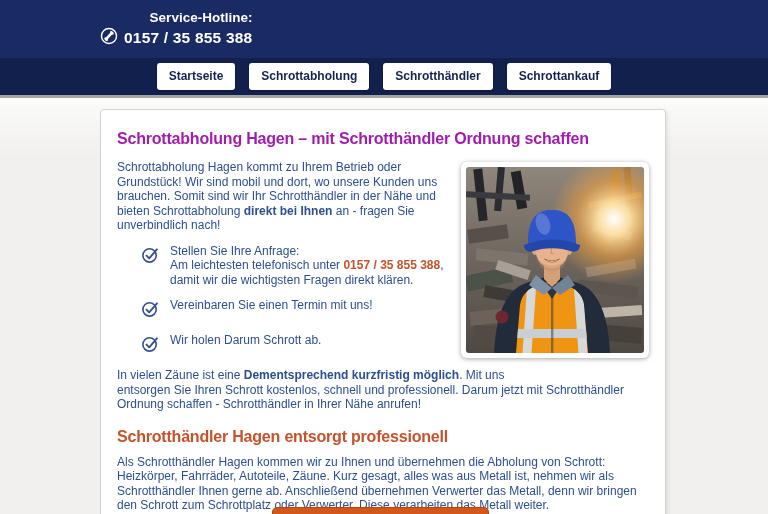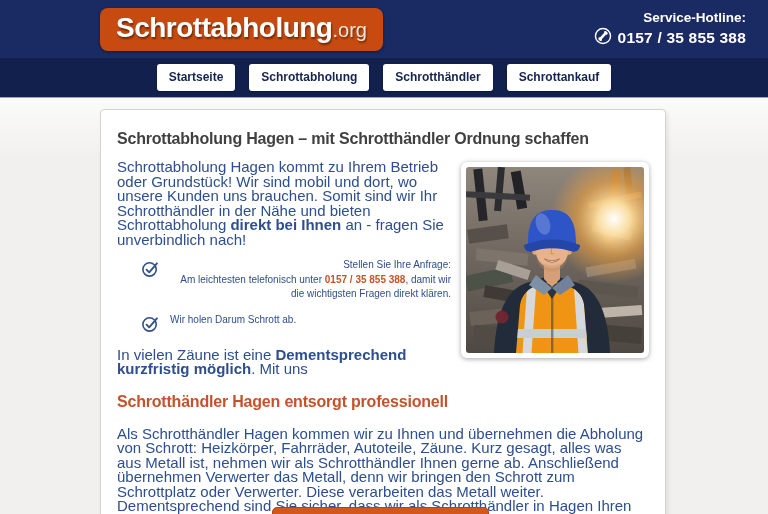--- a/index.html
+++ b/index.html
@@ -30,21 +30,21 @@
     color:#f3e6de; font-size:20px;
     text-shadow:1px 2px 2px rgba(0,0,0,.45);
   }
   .hotline { text-align:right; color:#fff; }
   .hotline-label { font-size:13.5px; font-weight:bold; margin-bottom:2px; }
   .hotline-number-row { display:flex; align-items:center; justify-content:flex-end; gap:6px; }
   .hotline-number { font-size:15.5px; font-weight:bold; letter-spacing:.2px; }
 
   
   .main-nav {
-    height:40px; background:#12204e; border-bottom:1px solid #a3a3a3;
+    height:40px; background:#12204e; border-bottom:3px solid #a3a3a3;
     display:flex; align-items:center; justify-content:center; gap:14px;
   }
   .nav-btn {
     display:inline-block; background:#fff; color:#15234f;
     font-size:12px; font-weight:bold; text-decoration:none;
     padding:6px 12px 7px; border-radius:3px; cursor:pointer;
     box-shadow:0 1px 2px rgba(0,0,0,.35);
   }
 
   
@@ -52,55 +52,52 @@
     height:416px;
     background:linear-gradient(#fbfbfa, #f1f0ee 60px);
     padding-top:11px;
   }
   .card {
     width:566px; margin-left:100px; min-height:500px;
     background:#fff; border:1px solid #d6d3cf; border-radius:4px;
     box-shadow:2px 2px 4px rgba(0,0,0,.08);
     padding:14px 16px 0 16px;
   }
-  h1.page-h { color:#404040; font-size:16px; font-weight:bold; margin:6px 0 12px; letter-spacing:-.2px; }
-  h2.page-h { color:#c5522a; font-size:16px; font-weight:bold; margin:16px 0 16px; letter-spacing:-.2px; clear:right; }
-  .card p { color:#2d4e8f; font-size:15px; line-height:14.5px; margin-bottom:11px; }
+  h1.page-h { color:#a21caf; font-size:16px; font-weight:bold; margin:6px 0 12px; letter-spacing:-.2px; }
+  h2.page-h { color:#c5522a; font-size:16px; font-weight:bold; margin:16px 0 9px; letter-spacing:-.2px; clear:right; }
+  .card p { color:#2d4e8f; font-size:12px; line-height:14.5px; margin-bottom:11px; }
   .card b { font-weight:bold; }
   .phone-strong { color:#c5522a; font-weight:bold; }
 
   .photo {
     float:right; width:188px; height:196px;
     margin:2px 0 8px 10px;
     background:#fff; border-radius:6px; padding:5px;
     box-shadow:0 1px 5px rgba(0,0,0,.35);
   }
   .photo svg { display:block; width:178px; height:186px; border-radius:3px; }
 
   .check-list { list-style:none; margin:2px 0 10px 24px; }
   .check-list li { display:flex; gap:10px; margin-bottom:11px; }
-  .check-list .li-text { color:#2d4e8f; font-size:10px; line-height:14.5px;text-align:right; }
+  .check-list .li-text { color:#2d4e8f; font-size:12px; line-height:14.5px; }
   .check-icon { flex:0 0 auto; margin-top:1px; }
 
   .cta-button {
     position:absolute; left:272px; top:507px;
     width:217px; height:40px;
     background:#d3561b; border:1px solid #b5450f;
     border-radius:5px; cursor:pointer;
   }
 </style>
 </head>
 <body>
 
 <div class="page">
 
   <header class="site-header">
-    <div class="logo">
-      <span class="logo-main">Schrottabholung</span><span class="logo-tld">.org</span>
-    </div>
     <div class="hotline">
       <div class="hotline-label">Service-Hotline:</div>
       <div class="hotline-number-row">
         <span>
           <svg width="18" height="18" viewBox="0 0 20 20">
             <circle cx="10" cy="10" r="8.4" fill="none" stroke="#ffffff" stroke-width="1.6"></circle>
             <g transform="rotate(42 10 10)">
               <rect x="8.6" y="4.6" width="2.8" height="10.8" rx="1.4" fill="#ffffff"></rect>
               <ellipse cx="10" cy="5.2" rx="2.4" ry="1.5" fill="#ffffff"></ellipse>
               <ellipse cx="10" cy="14.8" rx="2.4" ry="1.5" fill="#ffffff"></ellipse>
@@ -211,25 +208,34 @@
           </span>
           <span class="li-text"><span>Stellen Sie Ihre Anfrage:</span><br><span>Am leichtesten telefonisch unter </span><span class="phone-strong">0157 / 35 855 388</span><span>, damit wir die wichtigsten Fragen direkt klären.</span></span>
         </li>
         <li>
           <span class="check-icon">
             <svg width="19" height="19" viewBox="0 0 20 20">
               <circle cx="9" cy="11" r="7" fill="none" stroke="#33508f" stroke-width="1.7"></circle>
               <path d="M5.8 11.2 L8.6 14 L16.8 4.6" fill="none" stroke="#33508f" stroke-width="2" stroke-linecap="round" stroke-linejoin="round"></path>
             </svg>
           </span>
+          <span class="li-text">Vereinbaren Sie einen Termin mit uns!</span>
+        </li>
+        <li>
+          <span class="check-icon">
+            <svg width="19" height="19" viewBox="0 0 20 20">
+              <circle cx="9" cy="11" r="7" fill="none" stroke="#33508f" stroke-width="1.7"></circle>
+              <path d="M5.8 11.2 L8.6 14 L16.8 4.6" fill="none" stroke="#33508f" stroke-width="2" stroke-linecap="round" stroke-linejoin="round"></path>
+            </svg>
+          </span>
           <span class="li-text">Wir holen Darum Schrott ab.</span>
         </li>
       </ul>
 
-      <p><span>In vielen Zäune ist eine </span><b>Dementsprechend kurzfristig möglich</b><span>. Mit uns</span><br></p>
+      <p><span>In vielen Zäune ist eine </span><b>Dementsprechend kurzfristig möglich</b><span>. Mit uns</span><br><span>entsorgen Sie Ihren Schrott kostenlos, schnell und professionell. Darum jetzt mit Schrotthändler Ordnung schaffen - Schrotthändler in Ihrer Nähe anrufen!</span></p>
 
       <h2 class="page-h">Schrotthändler Hagen entsorgt professionell</h2>
 
       <p><span>Als Schrotthändler Hagen kommen wir zu Ihnen und übernehmen die Abholung von Schrott: Heizkörper, Fahrräder, Autoteile, Zäune. Kurz gesagt, alles was aus Metall ist, nehmen wir als Schrotthändler Ihnen gerne ab. Anschließend übernehmen Verwerter das Metall, denn wir bringen den Schrott zum Schrottplatz oder Verwerter. Diese verarbeiten das Metall weiter. Dementsprechend sind Sie sicher, dass wir als Schrotthändler in Hagen Ihren Schrott ordentlich entsorgen. Für Sie als unser Kunde ist dieser Service </span></p>
 
     </div>
   </main>
 
   <div class="cta-button"></div>
 

